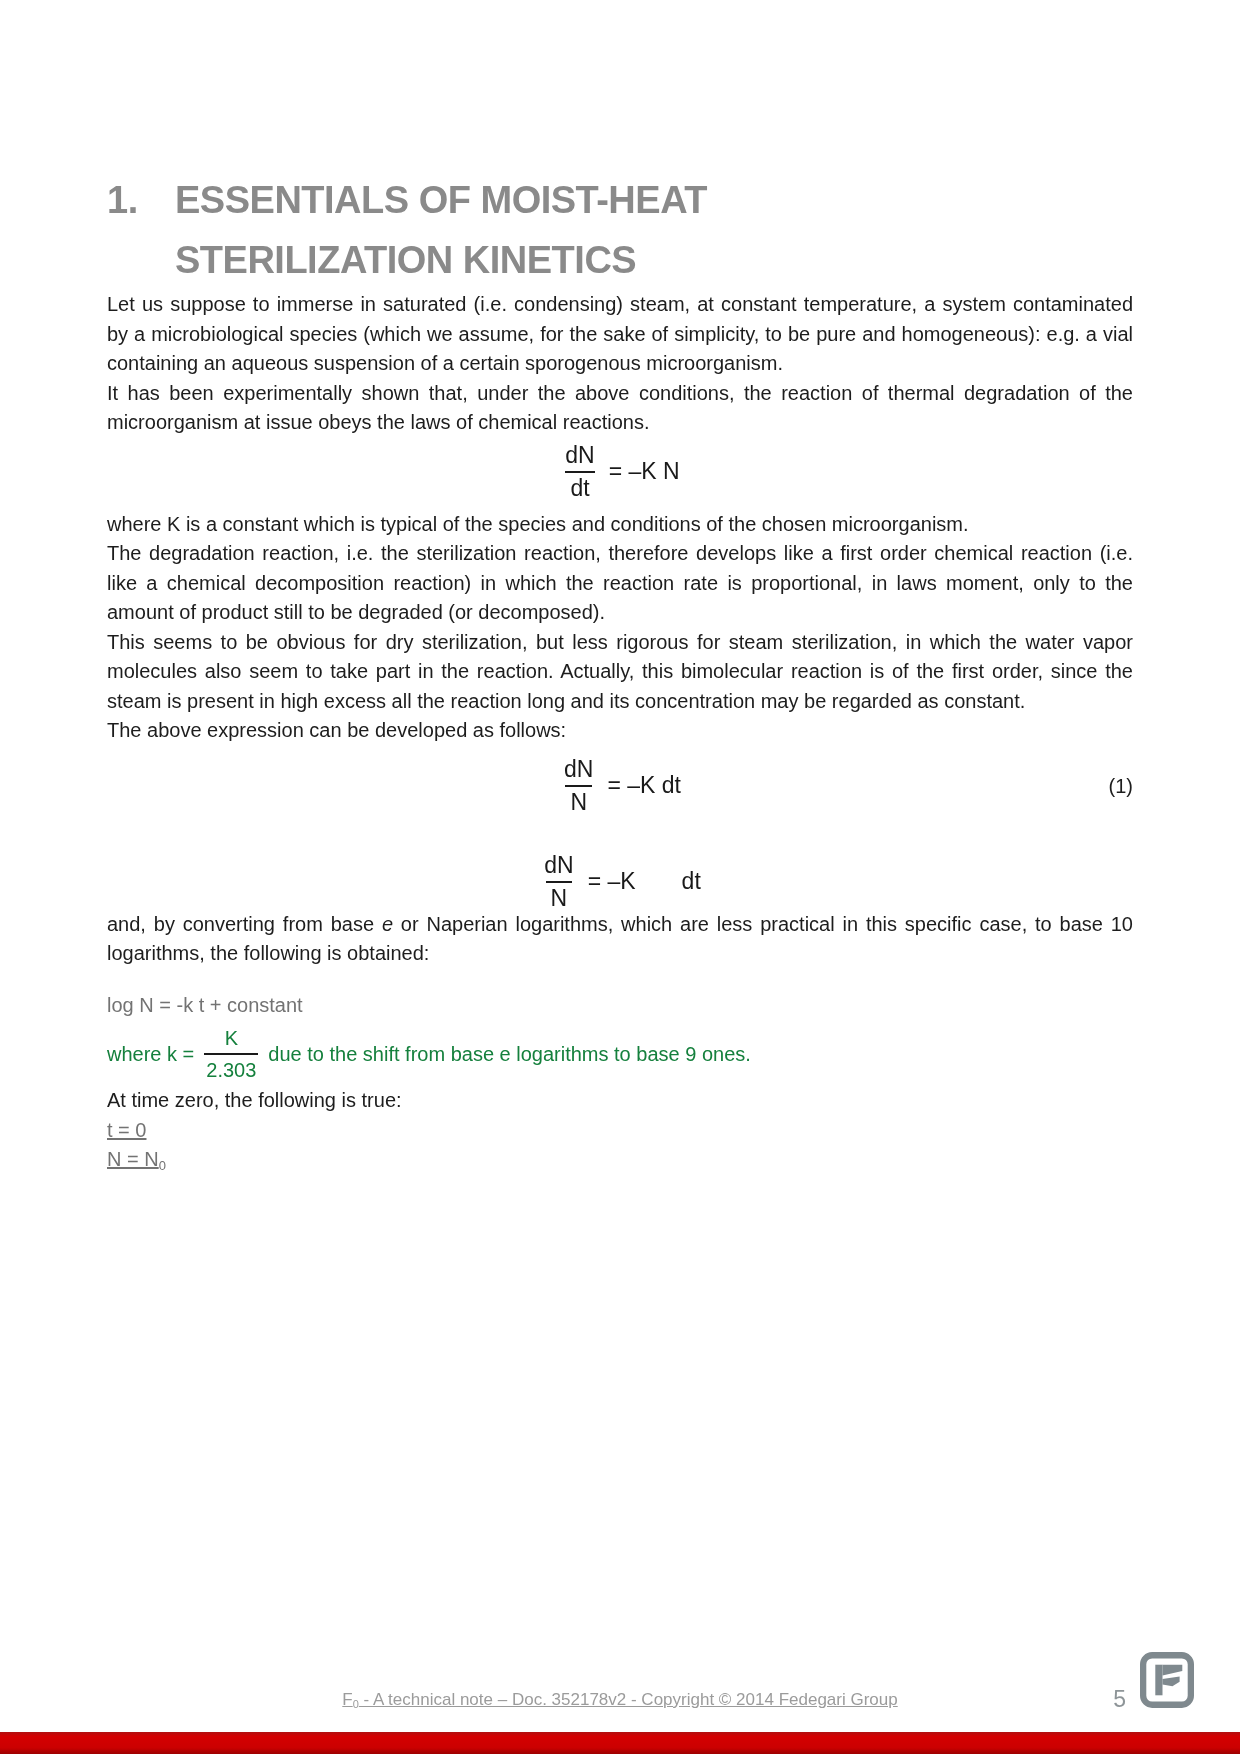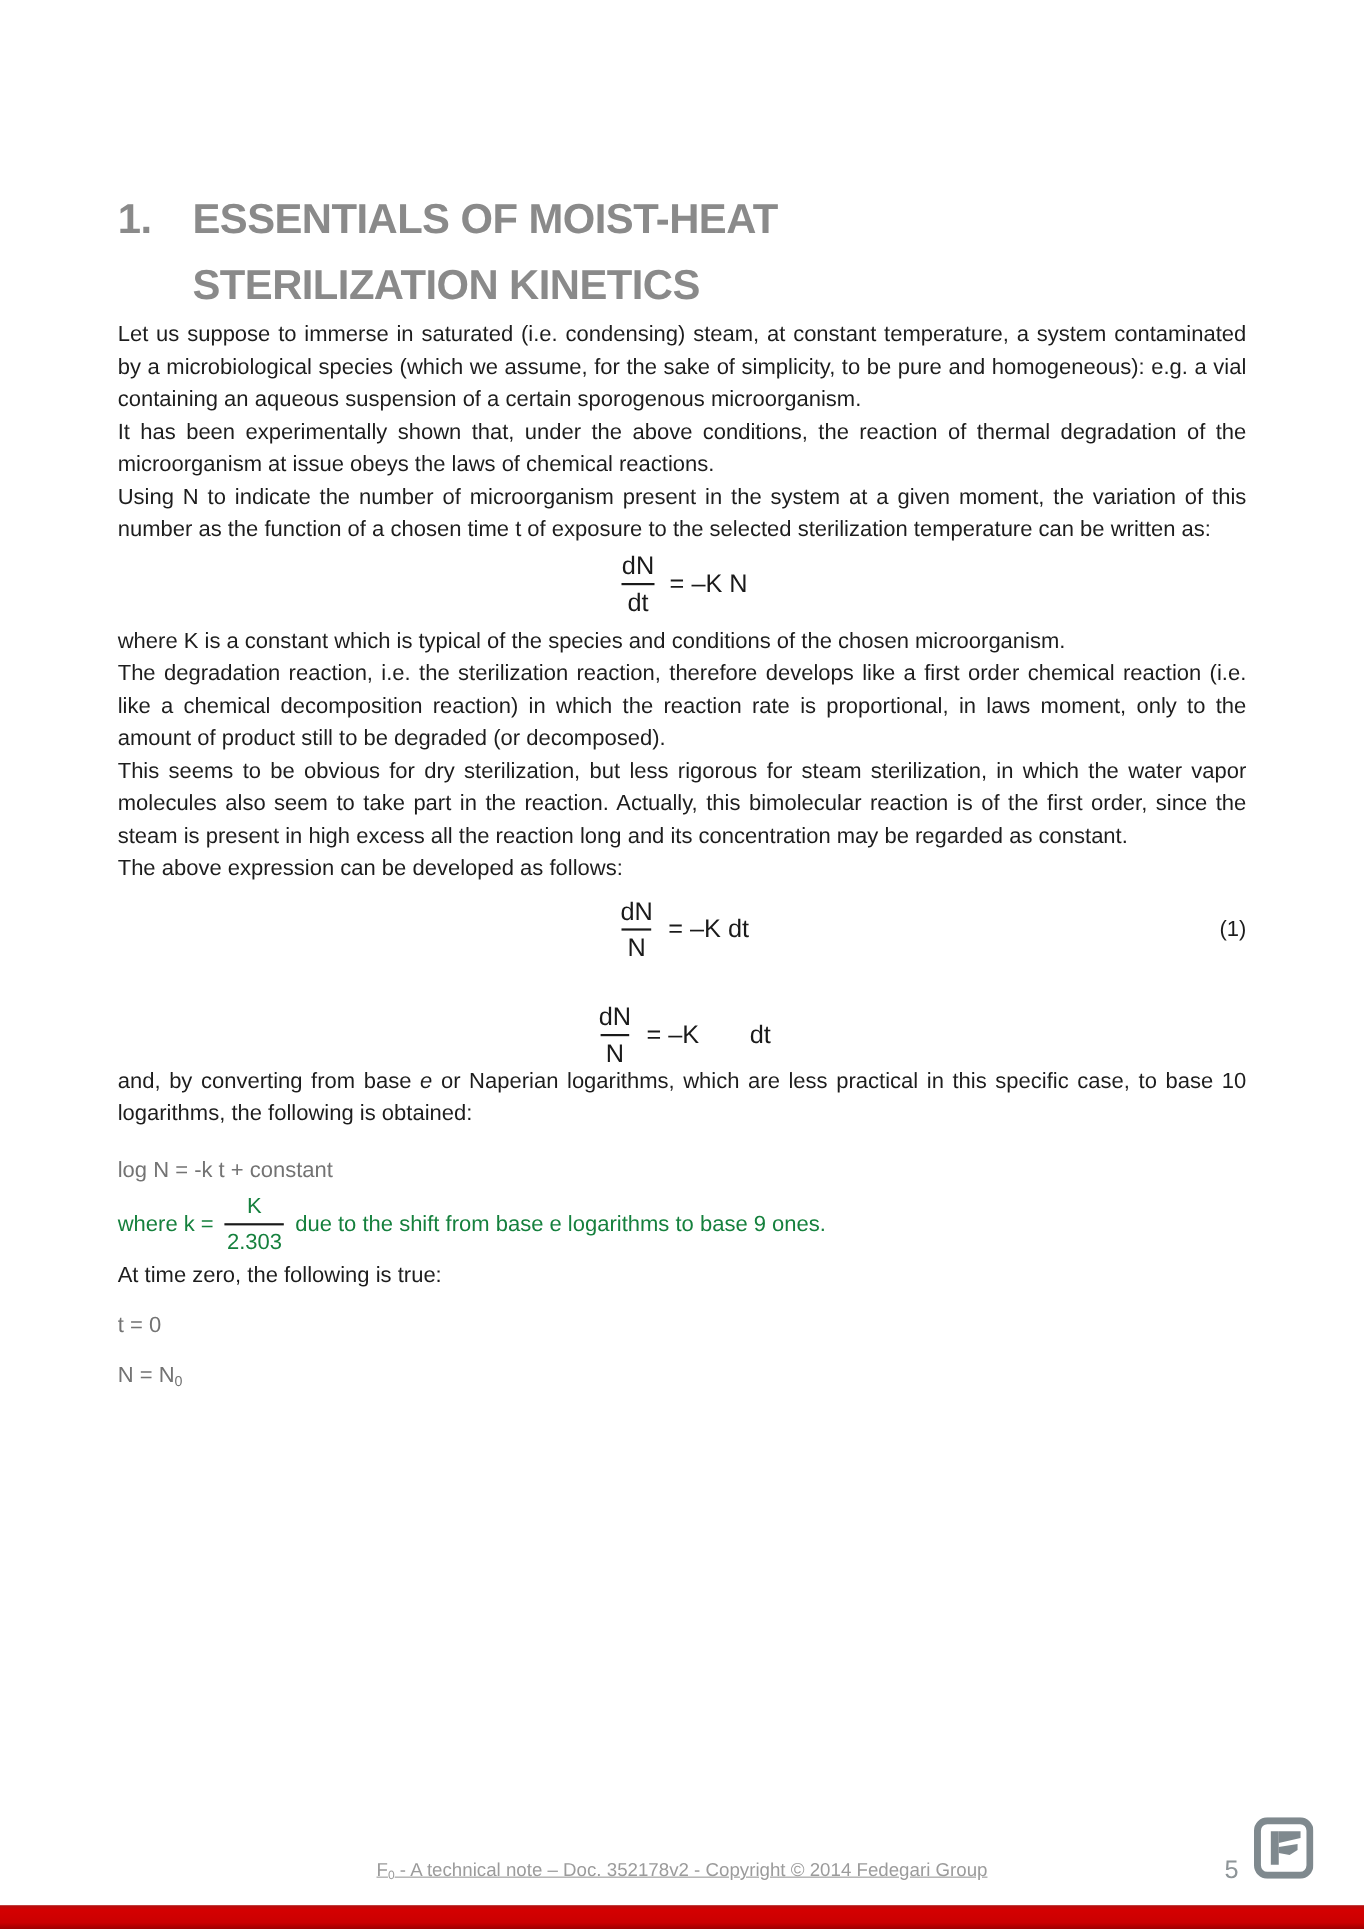--- a/index.html
+++ b/index.html
@@ -49,21 +49,21 @@
     display:flex;align-items:center;margin-top:2px;
     font-size:20px;color:#15803d;min-height:64px;
   }
   .frac-inline{
     display:inline-flex;flex-direction:column;align-items:center;
     margin:0 10px;line-height:1;
   }
   .frac-inline .num{padding:0 6px 5px 6px;}
   .frac-inline .den{border-top:2px solid #1a1a1a;padding:5px 2px 0 2px;}
   .p10{margin-top:18px;}
-  .tight{margin-top:16px;}
+  .tight{margin-top:0;text-decoration:underline;}
   sub.small{font-size:13px;line-height:0;vertical-align:-4px;}
   
   .footer-text{
     position:absolute;left:0;right:0;top:1690px;
     text-align:center;font-size:17px;color:#9b9b9b;text-decoration:underline;
   }
   .footer-text sub{font-size:11px;line-height:0;vertical-align:-3px;}
   .page-number{
     position:absolute;right:114px;top:1686px;
     font-size:23px;color:#8e9598;
@@ -82,21 +82,20 @@
   <h1>
     <span class="h-num">1.</span>
     <span class="h-text">
       <span>ESSENTIALS OF MOIST-HEAT</span><br>
       <span>STERILIZATION KINETICS</span>
     </span>
   </h1>
 
   <p class="body-text first-block">Let us suppose to immerse in saturated (i.e. condensing) steam, at constant temperature, a system contaminated by a microbiological species (which we assume, for the sake of simplicity, to be pure and homogeneous): e.g. a vial containing an aqueous suspension of a certain sporogenous microorganism.</p>
   <p class="body-text">It has been experimentally shown that, under the above conditions, the reaction of thermal degradation of the microorganism at issue obeys the laws of chemical reactions.</p>
-  <p class="body-text">Using N to indicate the number of microorganism present in the system at a given moment, the variation of this number as the function of a chosen time t of exposure to the selected sterilization temperature can be written as:</p>
 
   <div class="formula-row f1">
     <span class="frac">
       <span class="num">dN</span>
       <span class="den">dt</span>
     </span>
     <span class="rhs">= –K N</span>
   </div>
 
   <p class="body-text">where K is a constant which is typical of the species and conditions of the chosen microorganism.</p>

